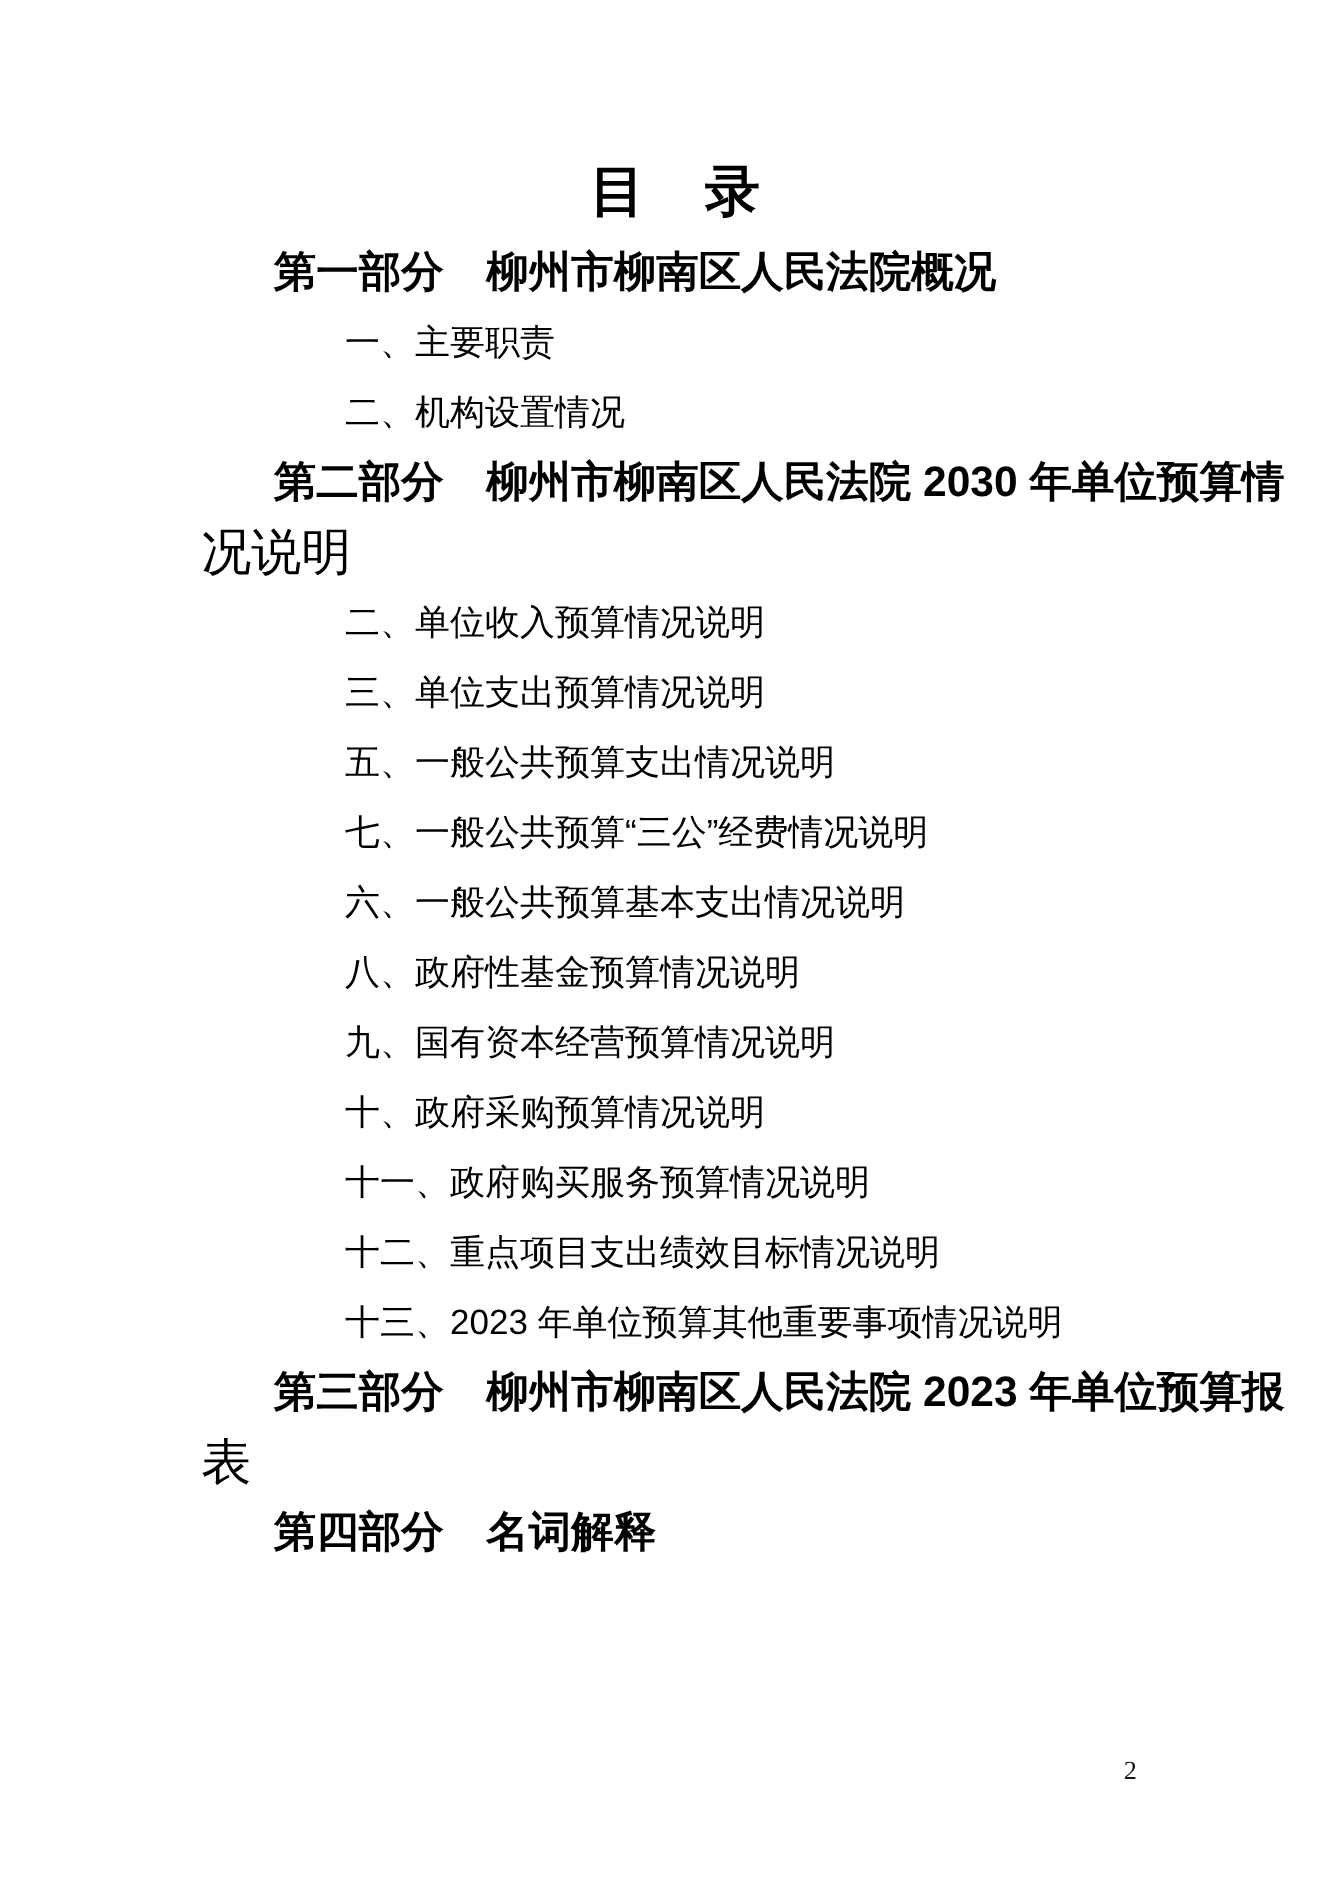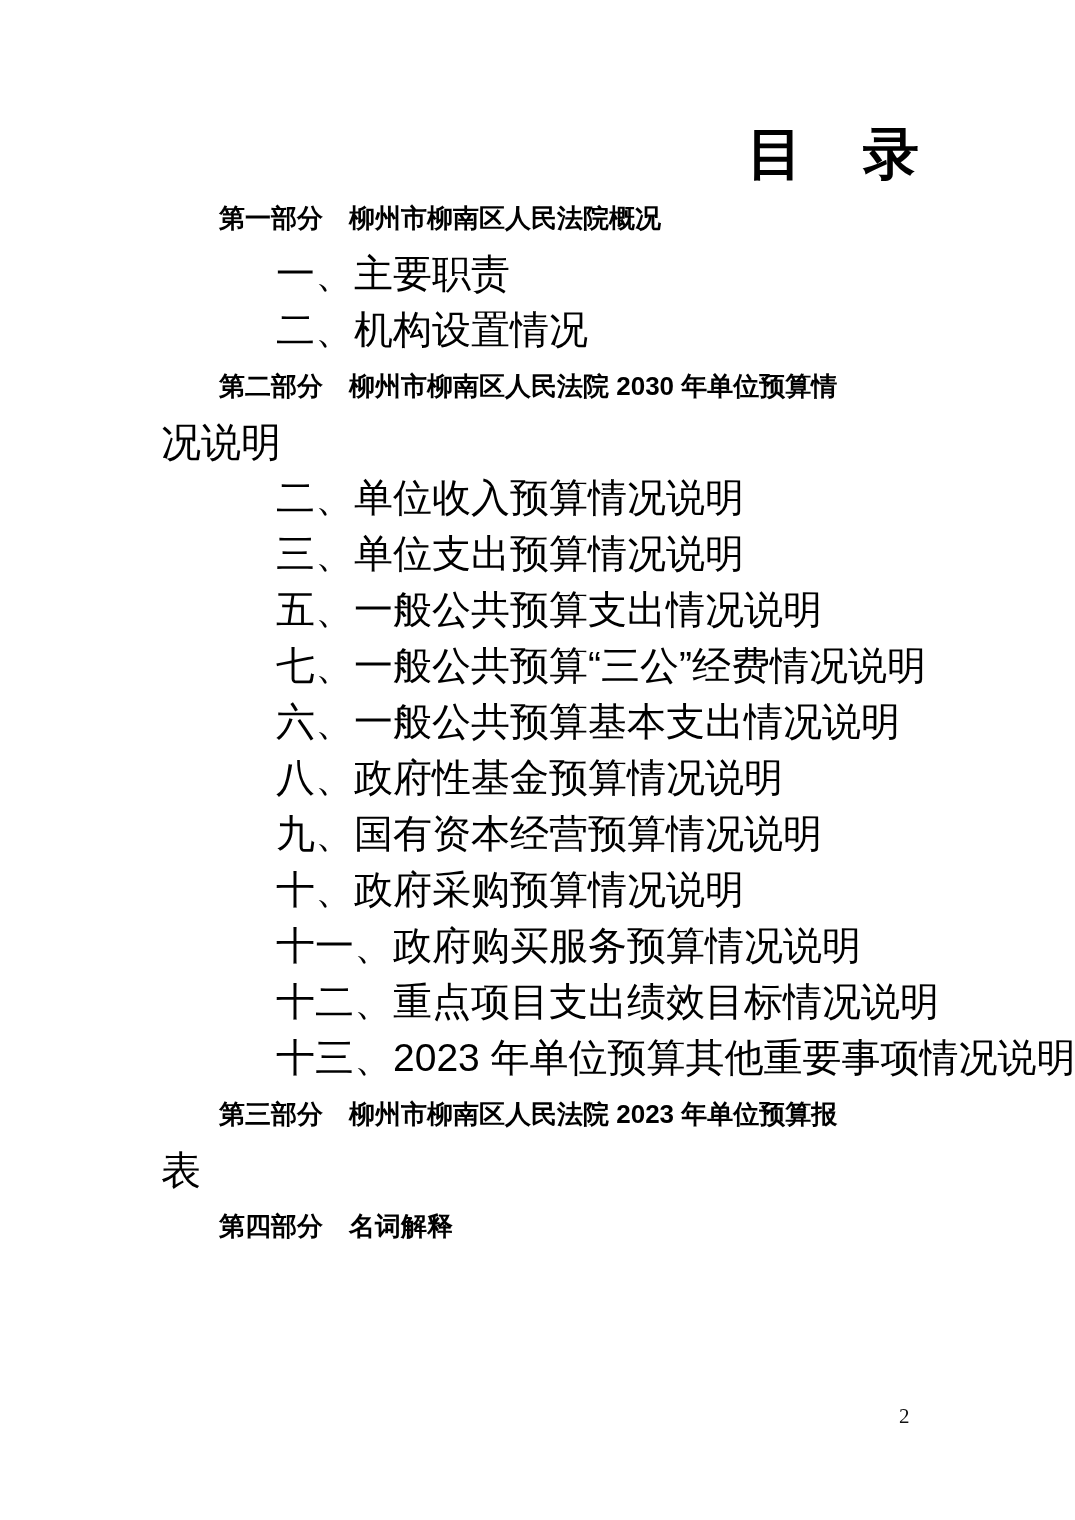--- a/index.html
+++ b/index.html
@@ -21,38 +21,38 @@
   .content {
     position: absolute;
     left: 161px;
     top: 118px;
     width: 760px;
   }
 
   .doc-title {
     height: 72px;
     line-height: 72px;
-    text-align: right;
-    font-size: 56px;
+    text-align: center;
+    font-size: 44px;
     font-weight: 700;
     white-space: pre;
     letter-spacing: 2px;
   }
 
   .toc-line {
     height: 56px;
     line-height: 56px;
-    font-size: 39px;
+    font-size: 28px;
     white-space: pre;
     overflow: visible;
   }
 
   .toc-line.section {
     font-weight: 700;
-    font-size: 26px;
+    font-size: 34px;
     padding-left: 58px;
   }
 
   .toc-line.section-cont {
     font-weight: 400;
     font-size: 40px;
     padding-left: 0;
   }
 
   .toc-line.item {

